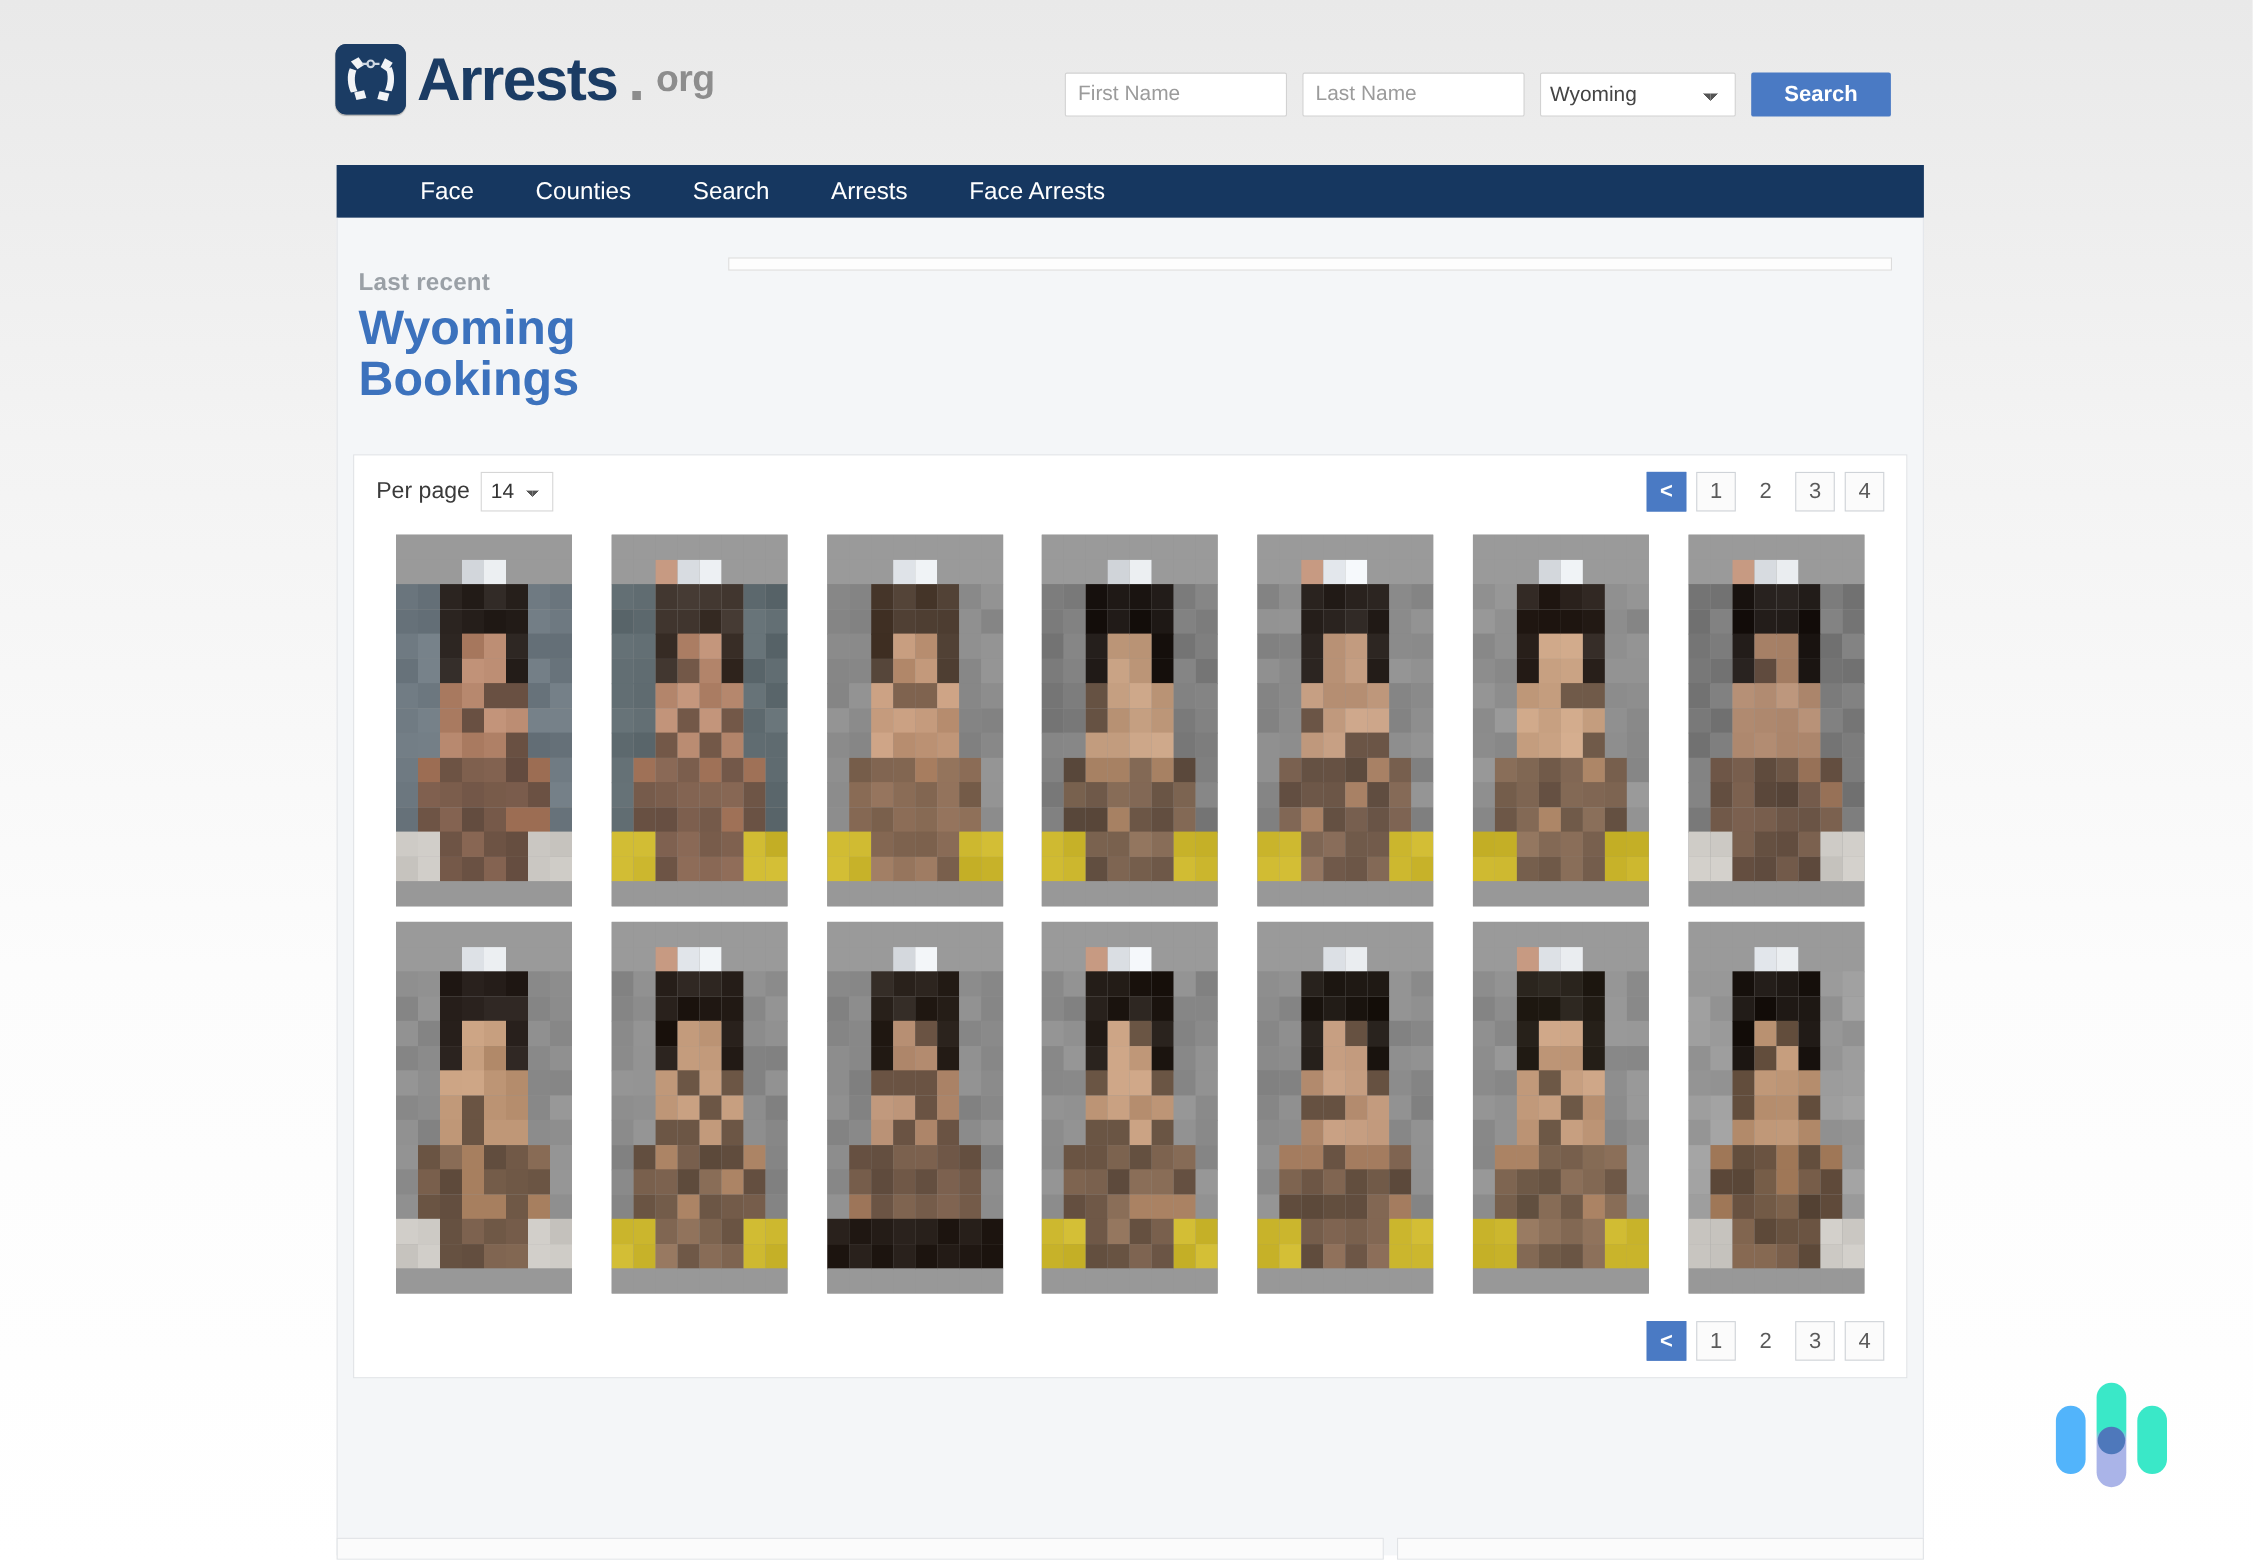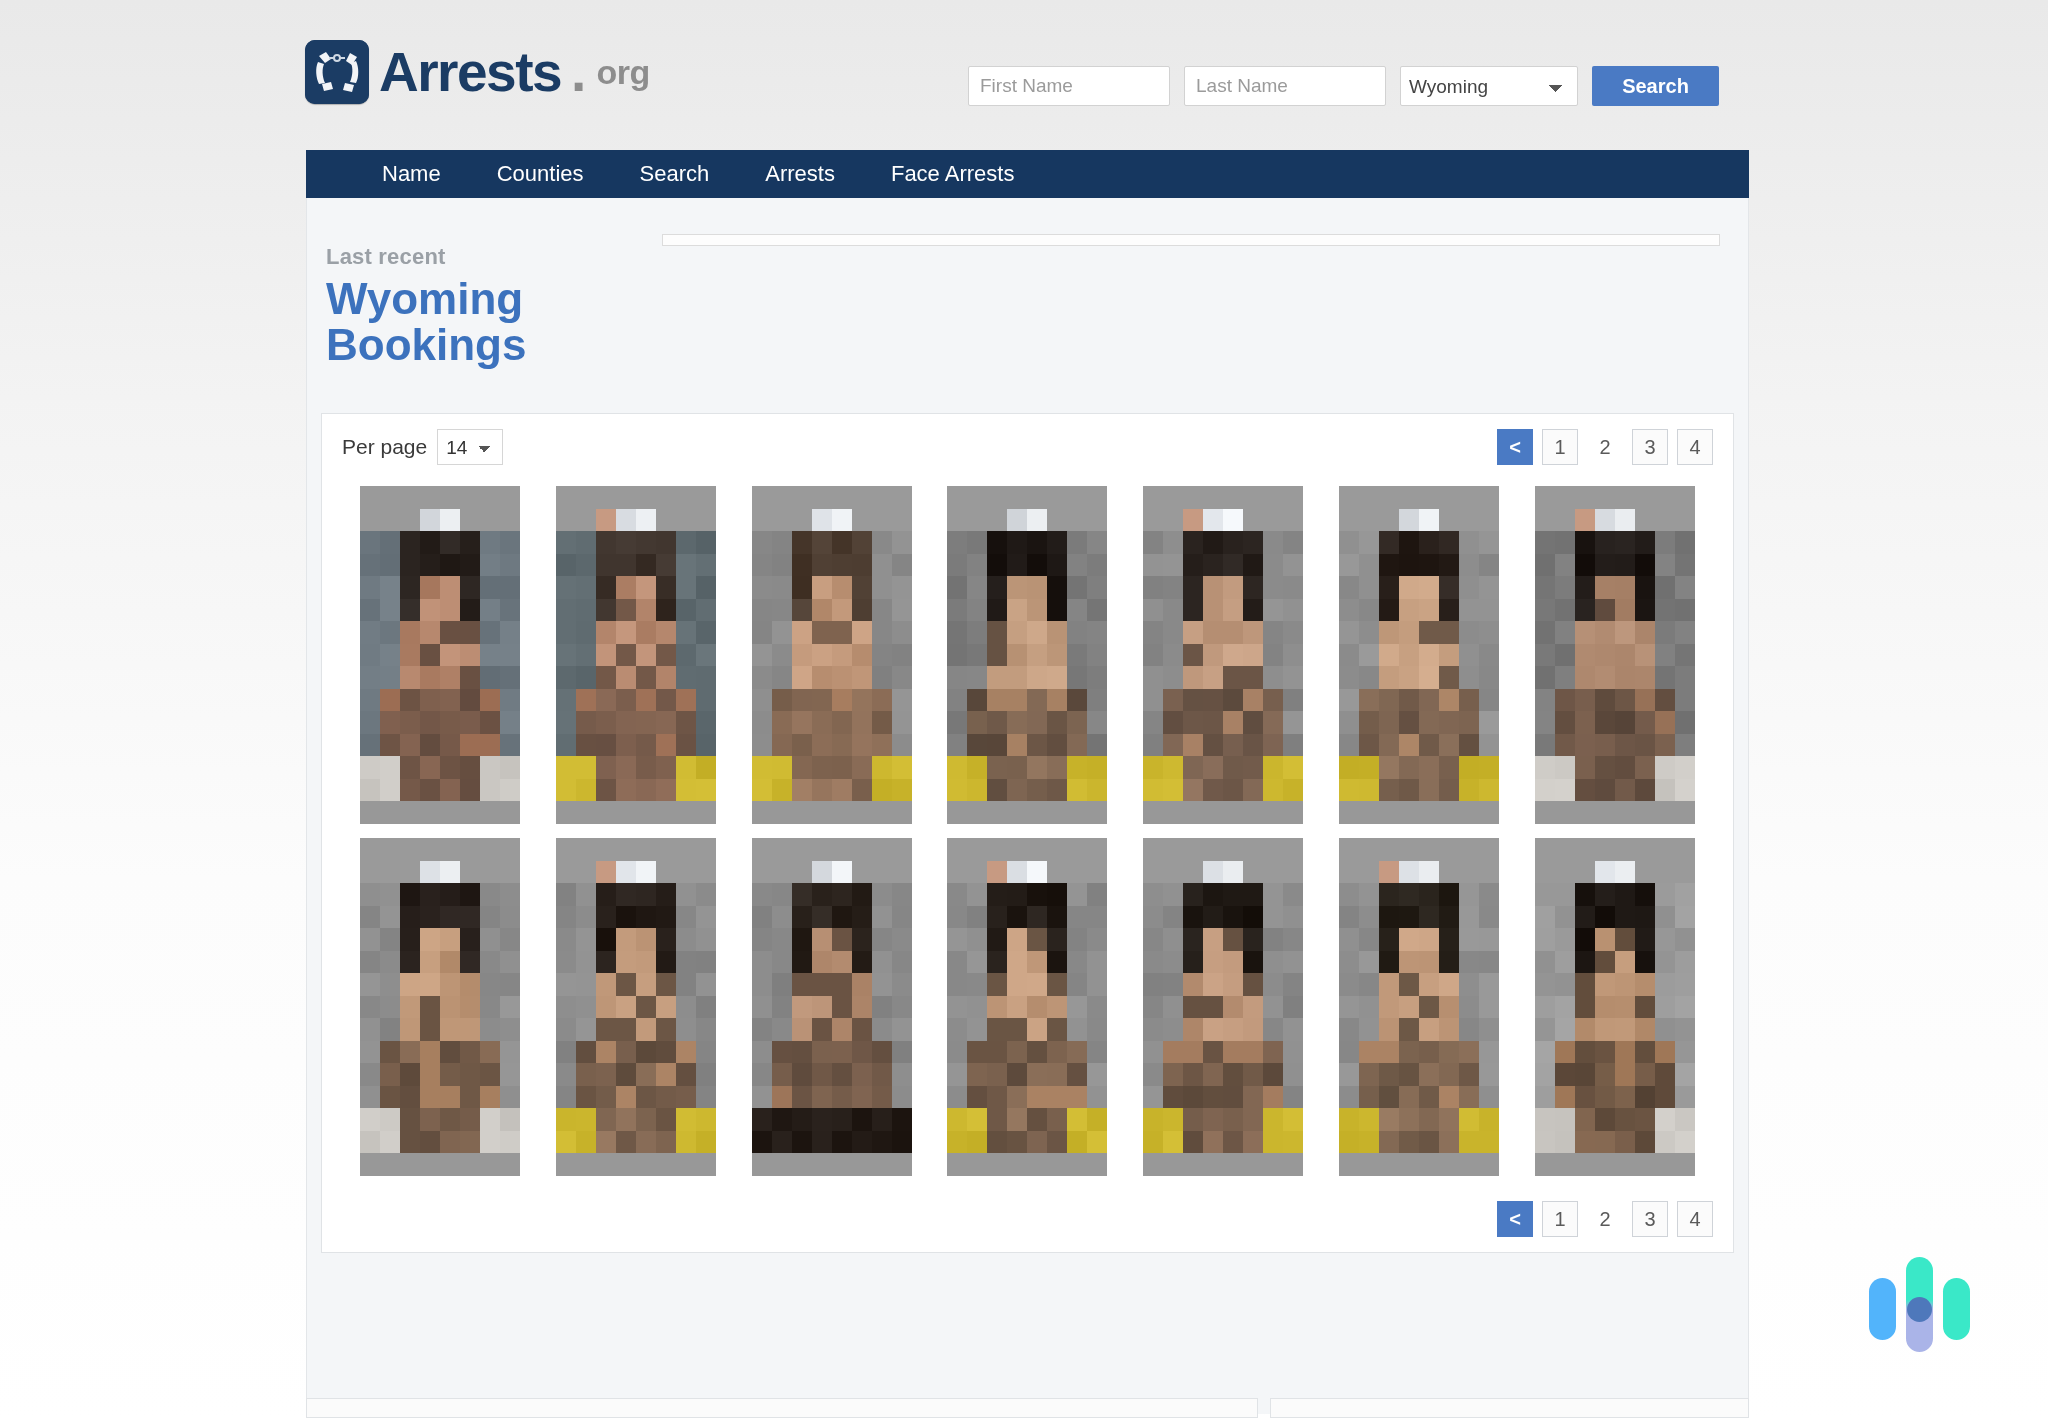--- a/index.html
+++ b/index.html
@@ -218,21 +218,21 @@
       <select class="state-select">
         <option>Wyoming</option>
       </select>
       <button class="search-btn">Search</button>
     </div>
   </div>
 
   <div class="shell">
 
     <div class="navbar">
-      <a href="#">Name</a>
+      <a href="#">Face</a>
       <a href="#">Counties</a>
       <a href="#">Search</a>
       <a href="#">Arrests</a>
       <a href="#">Face Arrests</a>
     </div>
 
     <div class="content-area">
 
       <div class="title-row">
         <div class="title-block">

